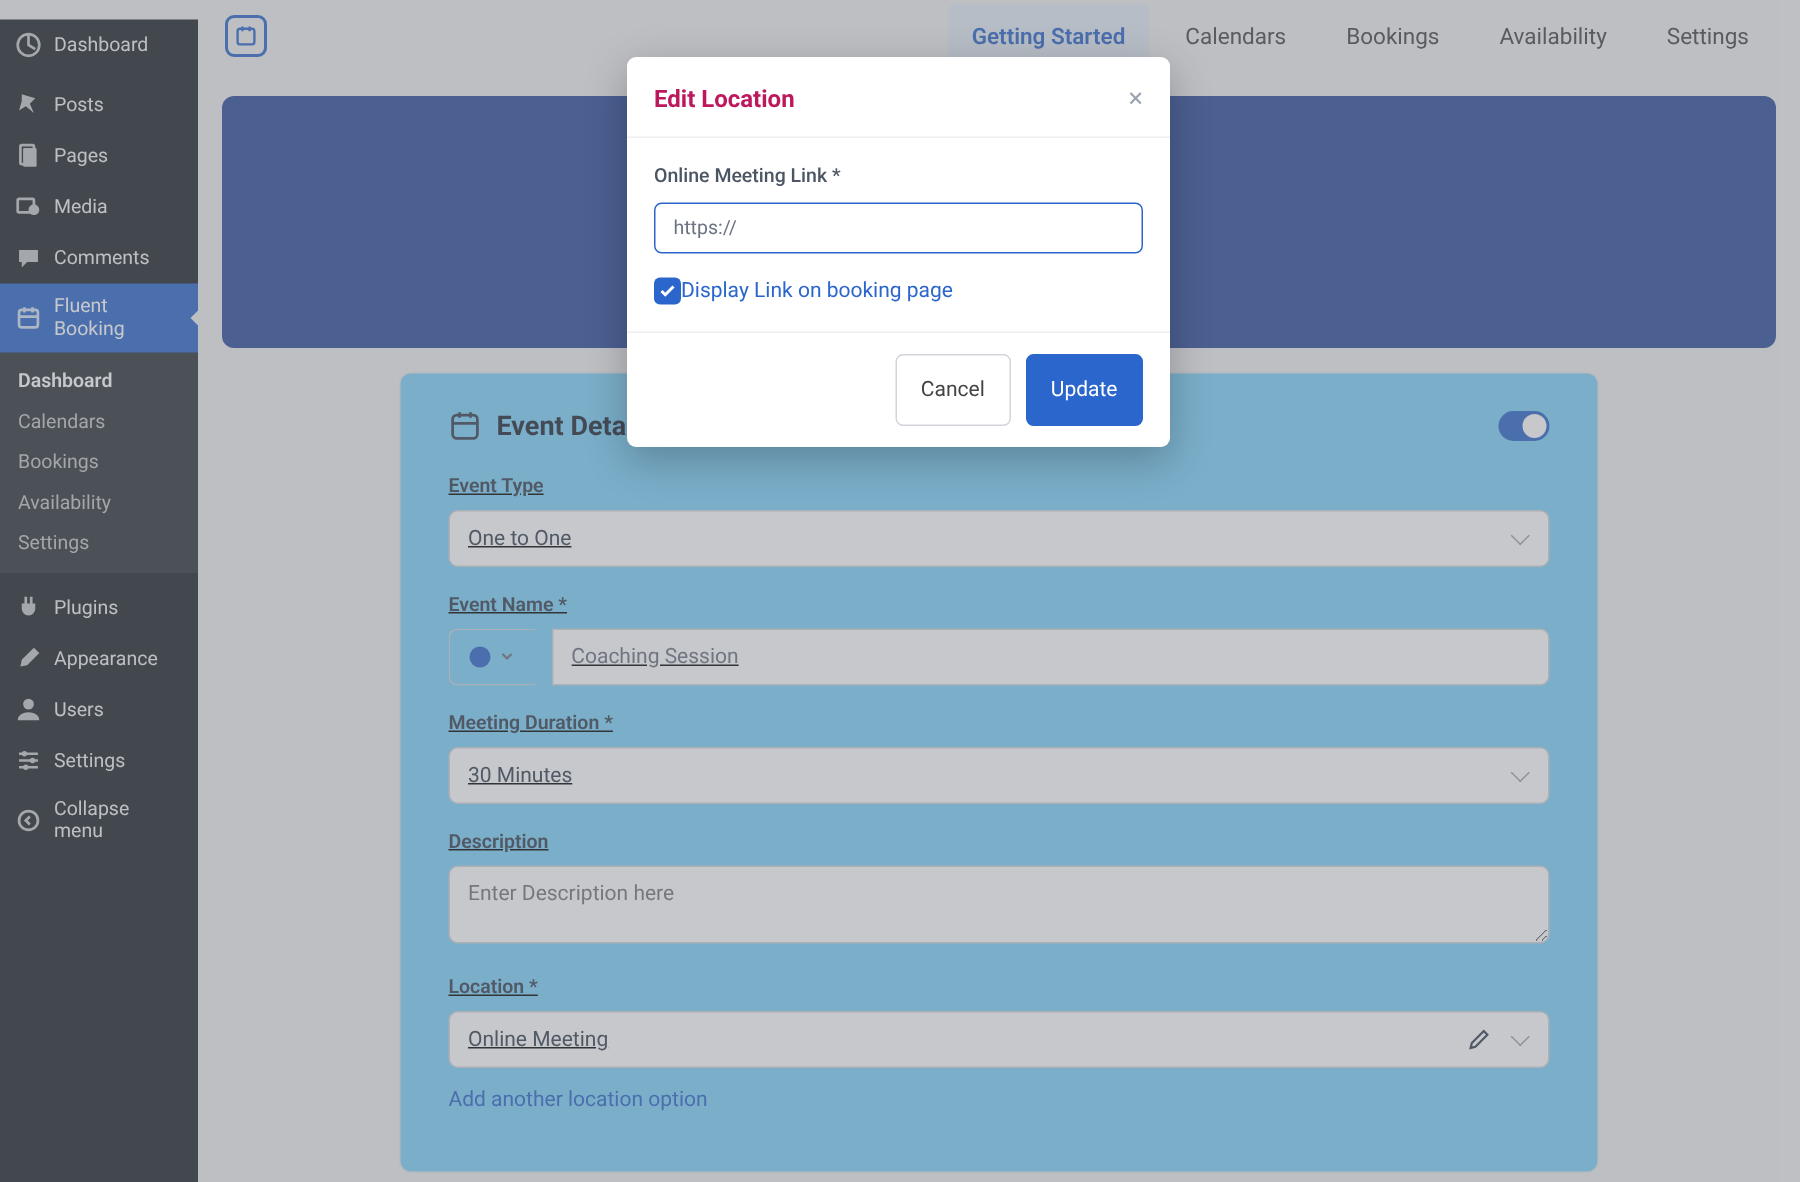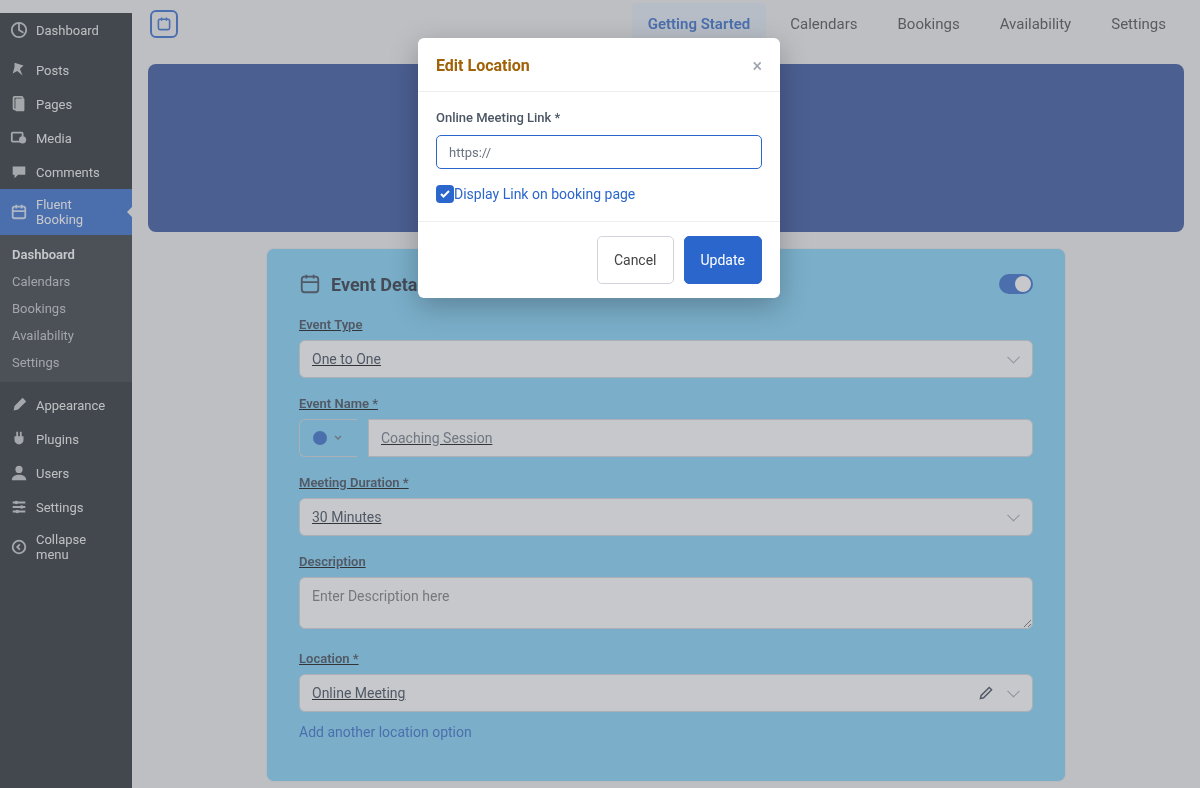--- a/index.html
+++ b/index.html
@@ -47,21 +47,21 @@
   .color-dot { width:14px; height:14px; border-radius:50%; background:#2b66cc; }
   .name-row .input { border-radius:0 6px 6px 0; padding-left:12px; color:#6b7280; }
   .edit-ico { position:absolute; right:38px; top:50%; transform:translateY(-50%); width:16px; height:16px; }
   .link { color:#2b66cc; font-size:14px; cursor:pointer; }
 
   
   .scrim { position:absolute; inset:0; background: rgba(120,125,132,0.42); }
 
   .modal { position:absolute; left:418px; top:38px; width:362px; background:#fff; border-radius:6px; box-shadow: 0 8px 28px rgba(0,0,0,.25); }
   .modal-head { padding:18px 18px 16px; border-bottom:1px solid #eceef0; display:flex; align-items:center; }
-  .modal-title { font-size:16px; font-weight:700; color:#a16207; }
+  .modal-title { font-size:16px; font-weight:700; color:#be185d; }
   .modal-close { margin-left:auto; color:#9ca3af; font-size:18px; cursor:pointer; line-height:1; }
   .modal-body { padding: 18px; border-bottom:1px solid #eceef0; }
   .modal-label { font-size:13px; color:#4b5563; margin-bottom:10px; display:block; font-weight:500; }
   .modal-input { width:100%; height:34px; border:1.5px solid #2b66cc; border-radius:5px; padding:0 12px; font-size:13px; color:#6b7280; outline:none; }
   .check-row { display:flex; align-items:center; margin-top:16px; }
   .checkbox { width:18px; height:18px; background:#2b66cc; border-radius:4px; display:flex; align-items:center; justify-content:center; }
   .checkbox svg { width:12px; height:12px; }
   .check-label { color:#2b66cc; font-size:14px; }
   .modal-foot { padding: 14px 18px; display:flex; justify-content:flex-end; gap:10px; }
   .btn { height:48px; padding:0 16px; border-radius:5px; font-size:14px; cursor:pointer; display:flex; align-items:center; }
@@ -138,32 +138,32 @@
     <div class="wp-sub-item">Bookings</div>
     <div class="wp-sub-item">Availability</div>
     <div class="wp-sub-item">Settings</div>
   </div>
 
   <div style="height:6px"></div>
 
   <div class="wp-item">
     <span class="ico">
         <svg viewBox="0 0 20 20" fill="currentColor">
+          <path d="M7 2v5H5v4a5 5 0 0010 0V7h-2V2h-2v5H9V2z"></path>
+        </svg>
+      </span>
+    <span>Plugins</span>
+  </div>
+  <div class="wp-item">
+    <span class="ico">
+        <svg viewBox="0 0 20 20" fill="currentColor">
           <path d="M14 2l4 4-9 9-5 1 1-5z"></path>
         </svg>
       </span>
     <span>Appearance</span>
-  </div>
-  <div class="wp-item">
-    <span class="ico">
-        <svg viewBox="0 0 20 20" fill="currentColor">
-          <path d="M7 2v5H5v4a5 5 0 0010 0V7h-2V2h-2v5H9V2z"></path>
-        </svg>
-      </span>
-    <span>Plugins</span>
   </div>
   <div class="wp-item">
     <span class="ico">
         <svg viewBox="0 0 20 20" fill="currentColor">
           <circle cx="10" cy="6" r="4"></circle>
           <path d="M2 18c0-4 4-6 8-6s8 2 8 6z"></path>
         </svg>
       </span>
     <span>Users</span>
   </div>

